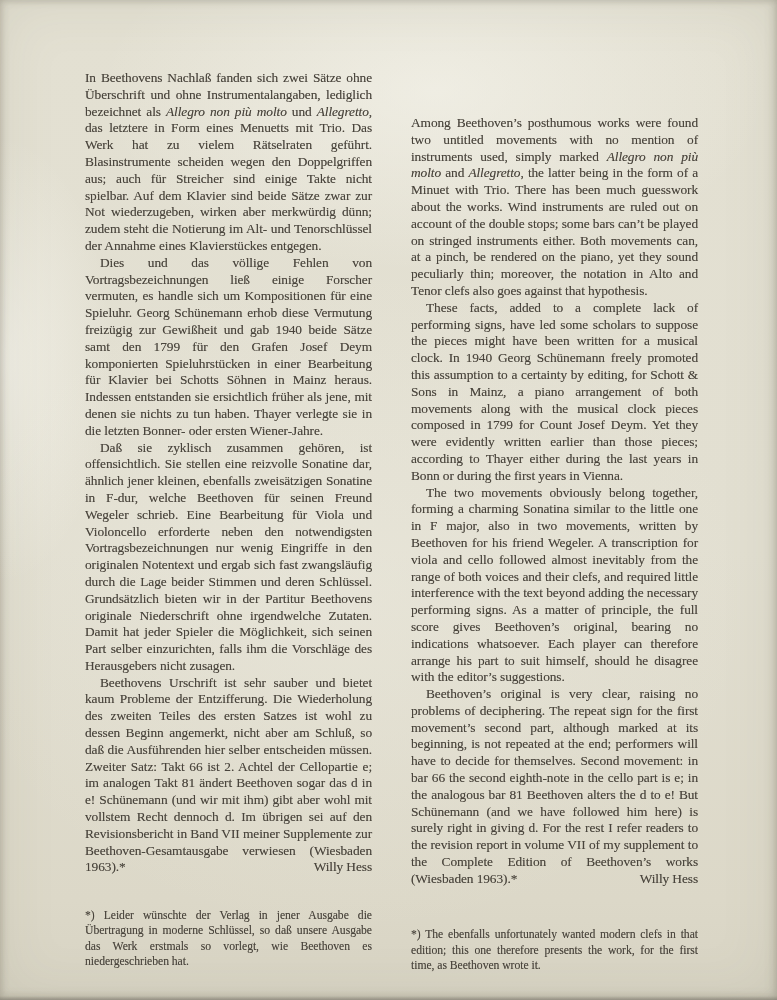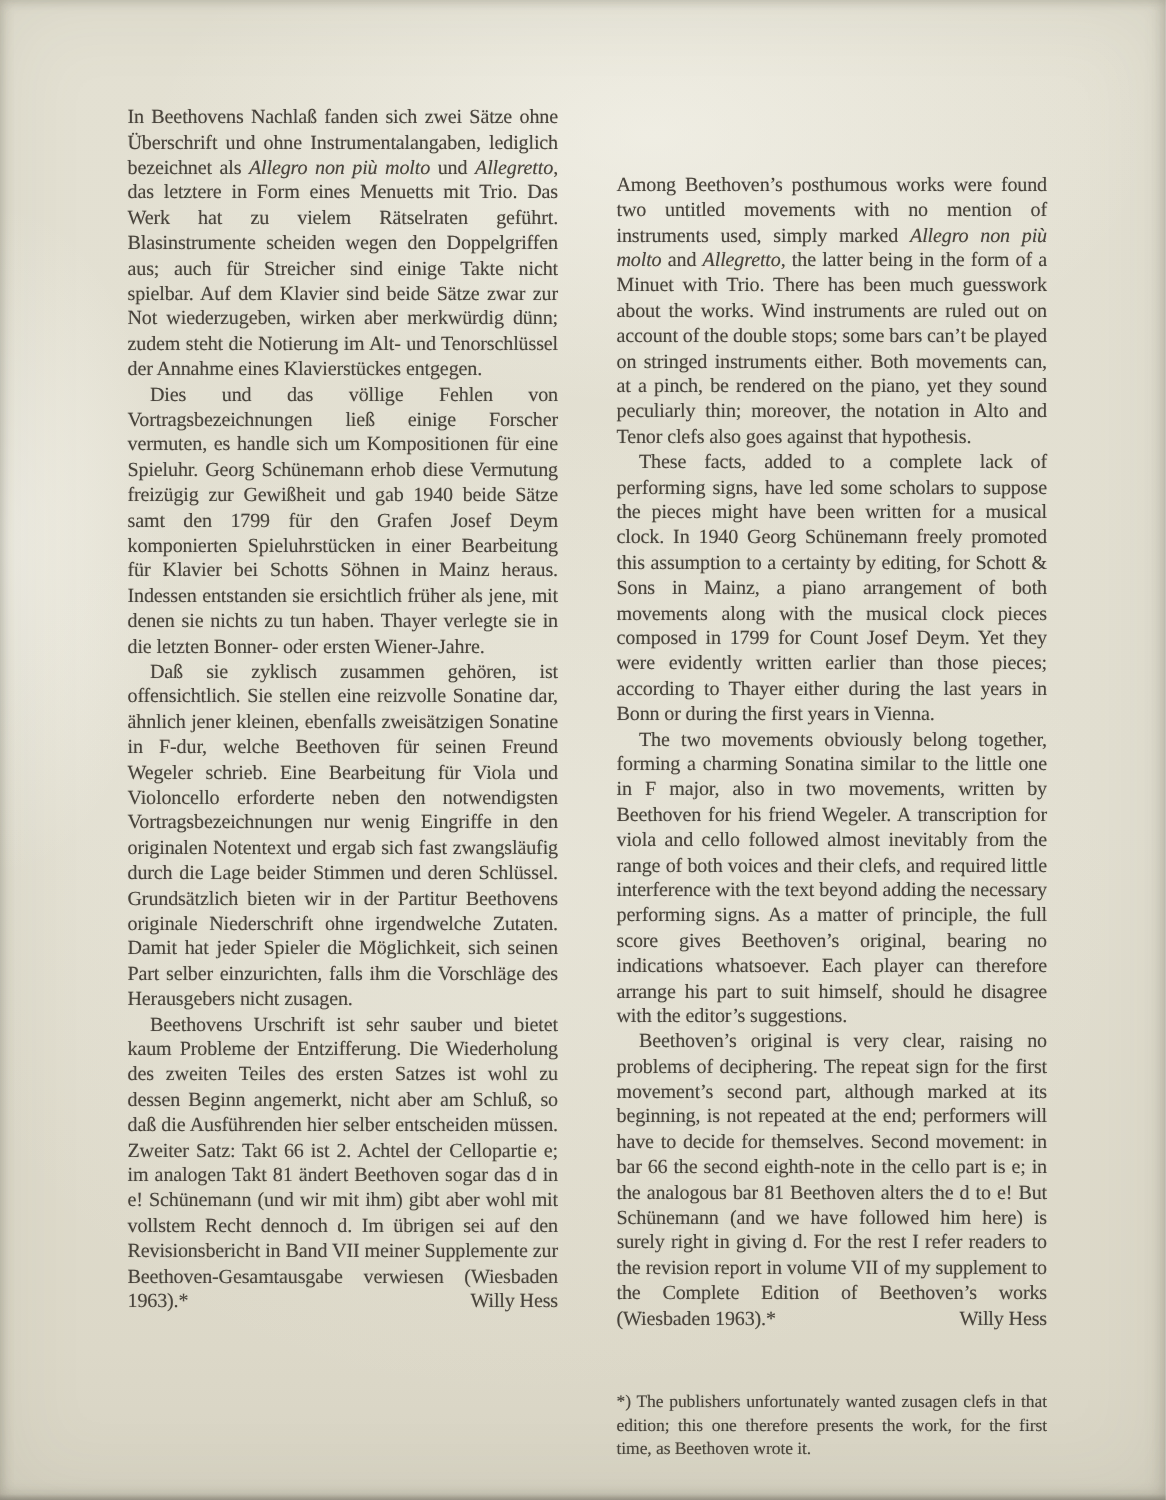--- a/index.html
+++ b/index.html
@@ -60,27 +60,28 @@
 
 <div class="page">
 
   <section class="column german" lang="de">
     <div class="body">
         <p class="para"><span>In Beethovens Nachlaß fanden sich zwei Sätze ohne Überschrift und ohne Instrumentalangaben, lediglich bezeichnet als </span><em>Allegro non più molto</em><span> und </span><em>Allegretto</em><span>, das letztere in Form eines Menuetts mit Trio. Das Werk hat zu vielem Rätselraten geführt. Blasinstrumente scheiden wegen den Doppelgriffen aus; auch für Streicher sind einige Takte nicht spielbar. Auf dem Klavier sind beide Sätze zwar zur Not wiederzugeben, wirken aber merkwürdig dünn; zudem steht die Notierung im Alt- und Tenorschlüssel der Annahme eines Klavierstückes entgegen.</span></p>
         <p class="para indent"><span>Dies und das völlige Fehlen von Vortragsbezeichnungen ließ einige Forscher vermuten, es handle sich um Kompositionen für eine Spieluhr. Georg Schünemann erhob diese Vermutung freizügig zur Gewißheit und gab 1940 beide Sätze samt den 1799 für den Grafen Josef Deym komponierten Spieluhrstücken in einer Bearbeitung für Klavier bei Schotts Söhnen in Mainz heraus. Indessen entstanden sie ersichtlich früher als jene, mit denen sie nichts zu tun haben. Thayer verlegte sie in die letzten Bonner- oder ersten Wiener-Jahre.</span></p>
         <p class="para indent"><span>Daß sie zyklisch zusammen gehören, ist offensichtlich. Sie stellen eine reizvolle Sonatine dar, ähnlich jener kleinen, ebenfalls zweisätzigen Sonatine in F-dur, welche Beethoven für seinen Freund Wegeler schrieb. Eine Bearbeitung für Viola und Violoncello erforderte neben den notwendigsten Vortragsbezeichnungen nur wenig Eingriffe in den originalen Notentext und ergab sich fast zwangsläufig durch die Lage beider Stimmen und deren Schlüssel. Grundsätzlich bieten wir in der Partitur Beethovens originale Niederschrift ohne irgendwelche Zutaten. Damit hat jeder Spieler die Möglichkeit, sich seinen Part selber einzurichten, falls ihm die Vorschläge des Herausgebers nicht zusagen.</span></p>
         <p class="para indent"><span>Beethovens Urschrift ist sehr sauber und bietet kaum Probleme der Entzifferung. Die Wiederholung des zweiten Teiles des ersten Satzes ist wohl zu dessen Beginn angemerkt, nicht aber am Schluß, so daß die Ausführenden hier selber entscheiden müssen. Zweiter Satz: Takt 66 ist 2. Achtel der Cellopartie e; im analogen Takt 81 ändert Beethoven sogar das d in e! Schünemann (und wir mit ihm) gibt aber wohl mit vollstem Recht dennoch d. Im übrigen sei auf den Revisionsbericht in Band VII meiner Supplemente zur Beethoven-Gesamtausgabe verwiesen (Wiesbaden 1963).*</span><span class="signature">Willy Hess</span></p>
       </div>
+    <div class="footnote">*) Leider wünschte der Verlag in jener Ausgabe die Übertragung in moderne Schlüssel, so daß unsere Ausgabe das Werk erstmals so vorlegt, wie Beethoven es niedergeschrieben hat.</div>
   </section>
 
   <section class="column english" lang="en">
     <div class="body">
         <p class="para"><span>Among Beethoven’s posthumous works were found two untitled movements with no mention of instruments used, simply marked </span><em>Allegro non più molto</em><span> and </span><em>Allegretto</em><span>, the latter being in the form of a Minuet with Trio. There has been much guesswork about the works. Wind instruments are ruled out on account of the double stops; some bars can’t be played on stringed instruments either. Both movements can, at a pinch, be rendered on the piano, yet they sound peculiarly thin; moreover, the notation in Alto and Tenor clefs also goes against that hypothesis.</span></p>
         <p class="para indent"><span>These facts, added to a complete lack of performing signs, have led some scholars to suppose the pieces might have been written for a musical clock. In 1940 Georg Schünemann freely promoted this assumption to a certainty by editing, for Schott &amp; Sons in Mainz, a piano arrangement of both movements along with the musical clock pieces composed in 1799 for Count Josef Deym. Yet they were evidently written earlier than those pieces; according to Thayer either during the last years in Bonn or during the first years in Vienna.</span></p>
         <p class="para indent"><span>The two movements obviously belong together, forming a charming Sonatina similar to the little one in F major, also in two movements, written by Beethoven for his friend Wegeler. A transcription for viola and cello followed almost inevitably from the range of both voices and their clefs, and required little interference with the text beyond adding the necessary performing signs. As a matter of principle, the full score gives Beethoven’s original, bearing no indications whatsoever. Each player can therefore arrange his part to suit himself, should he disagree with the editor’s suggestions.</span></p>
         <p class="para indent"><span>Beethoven’s original is very clear, raising no problems of deciphering. The repeat sign for the first movement’s second part, although marked at its beginning, is not repeated at the end; performers will have to decide for themselves. Second movement: in bar 66 the second eighth-note in the cello part is e; in the analogous bar 81 Beethoven alters the d to e! But Schünemann (and we have followed him here) is surely right in giving d. For the rest I refer readers to the revision report in volume VII of my supplement to the Complete Edition of Beethoven’s works (Wiesbaden 1963).*</span><span class="signature">Willy Hess</span></p>
       </div>
-    <div class="footnote">*) The publishers unfortunately wanted zusagen clefs in that edition; this one therefore presents the work, for the first time, as Beethoven wrote it.</div>
+    <div class="footnote">*) The ebenfalls unfortunately wanted modern clefs in that edition; this one therefore presents the work, for the first time, as Beethoven wrote it.</div>
   </section>
 
   <div class="vignette"></div>
   <div class="bottom-edge"></div>
 </div>
 
 </body></html>

